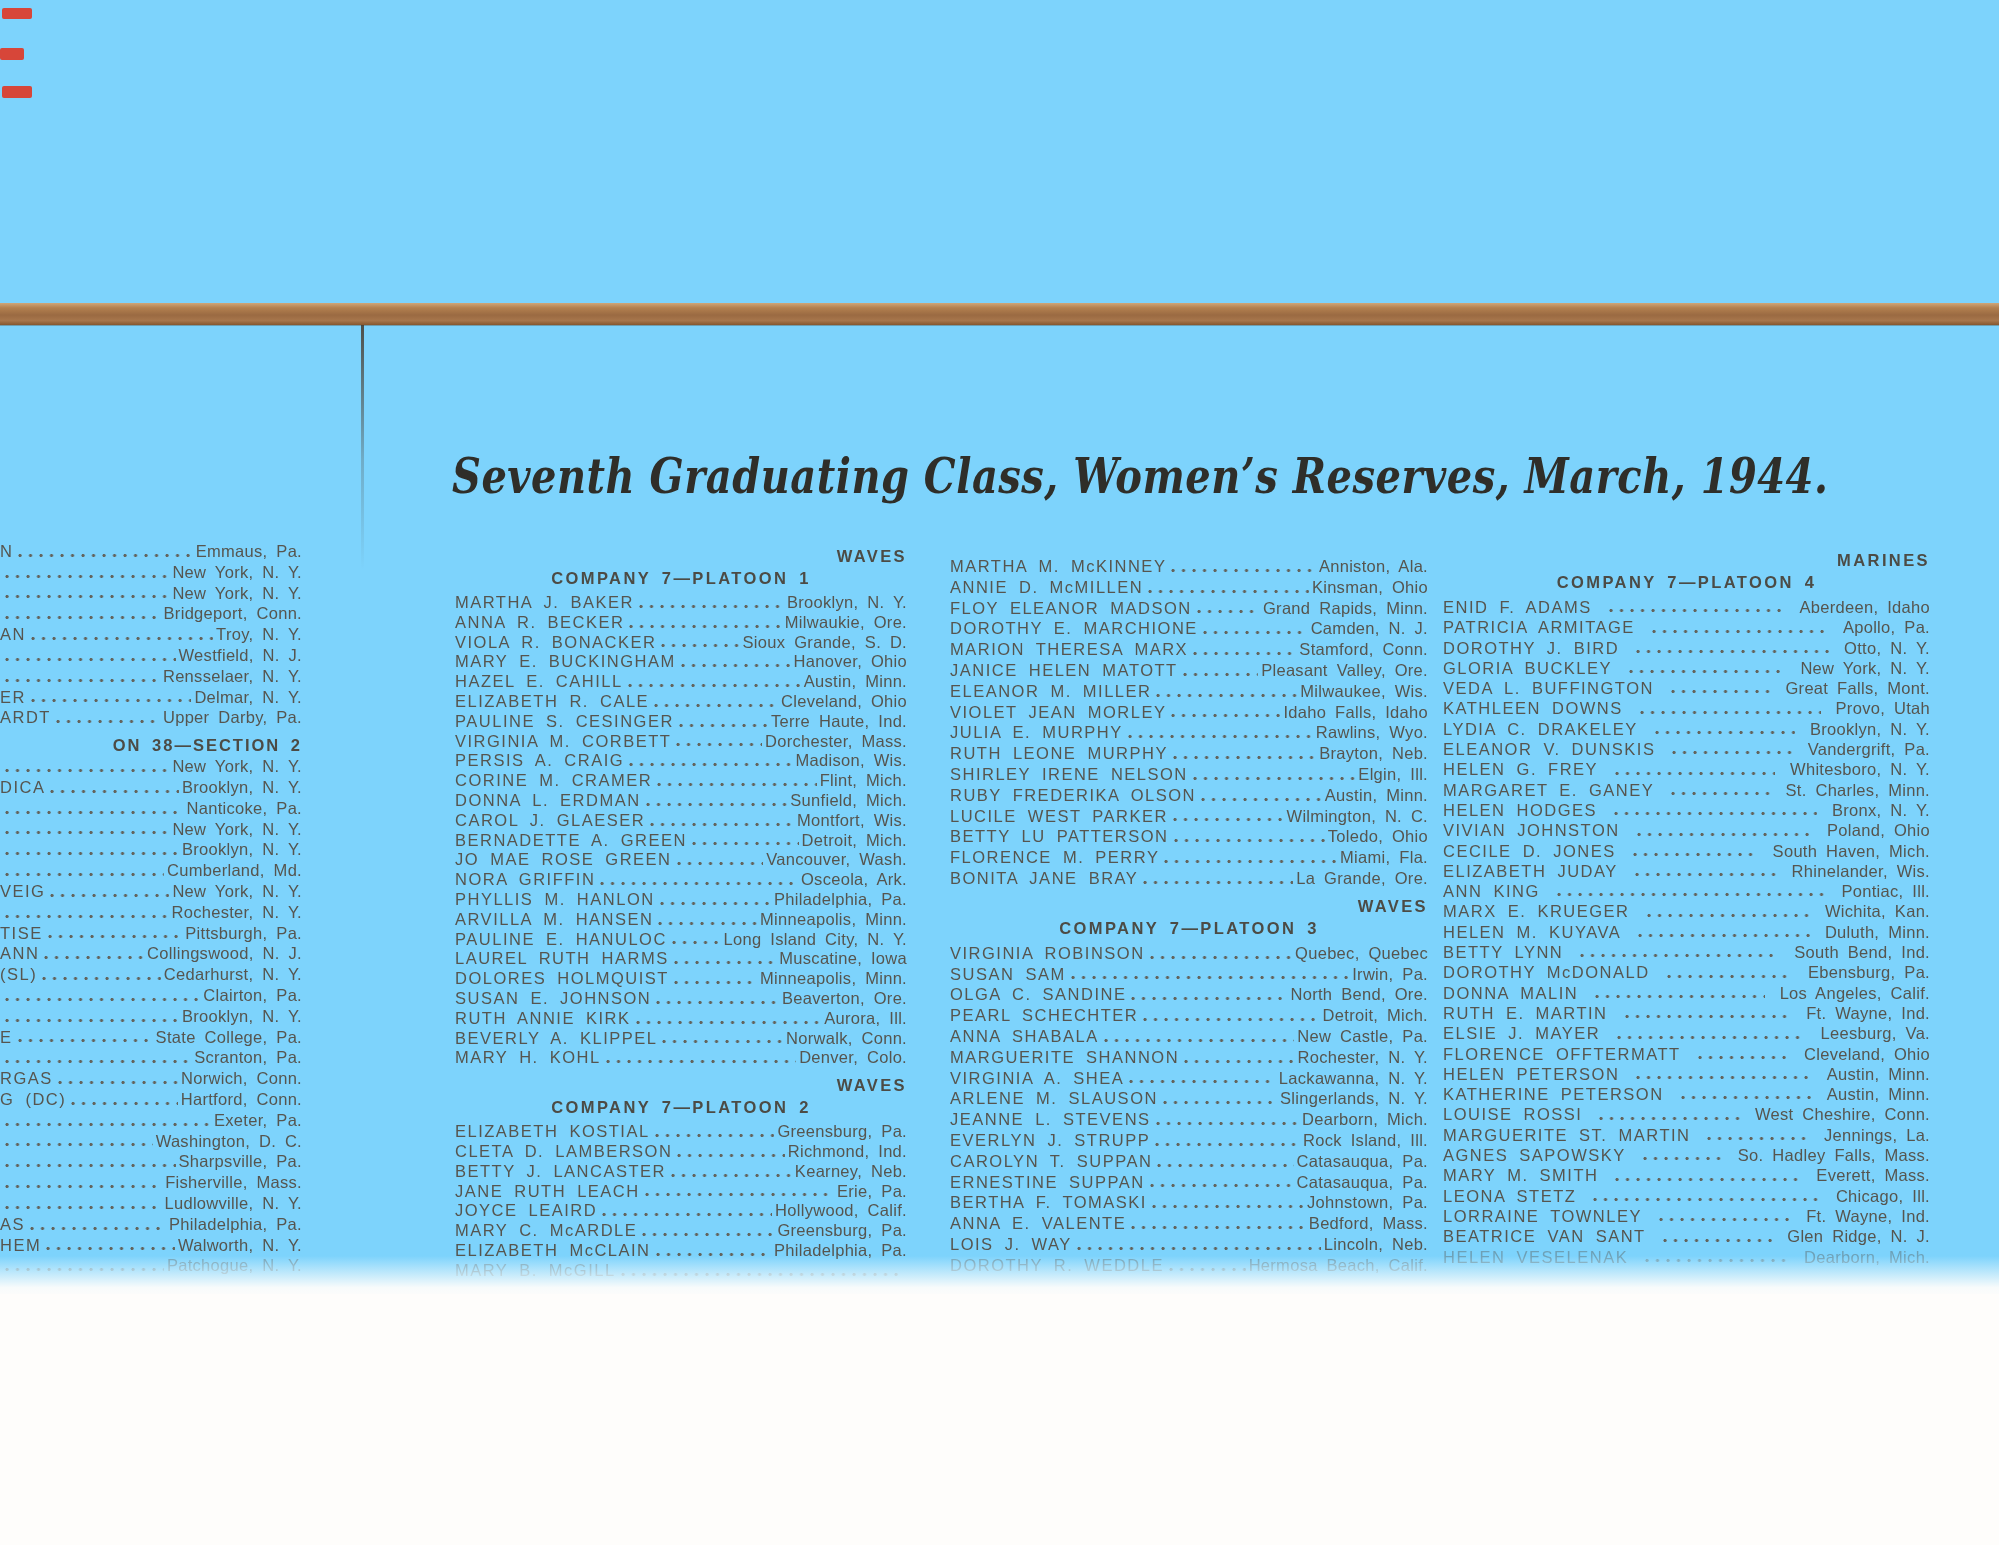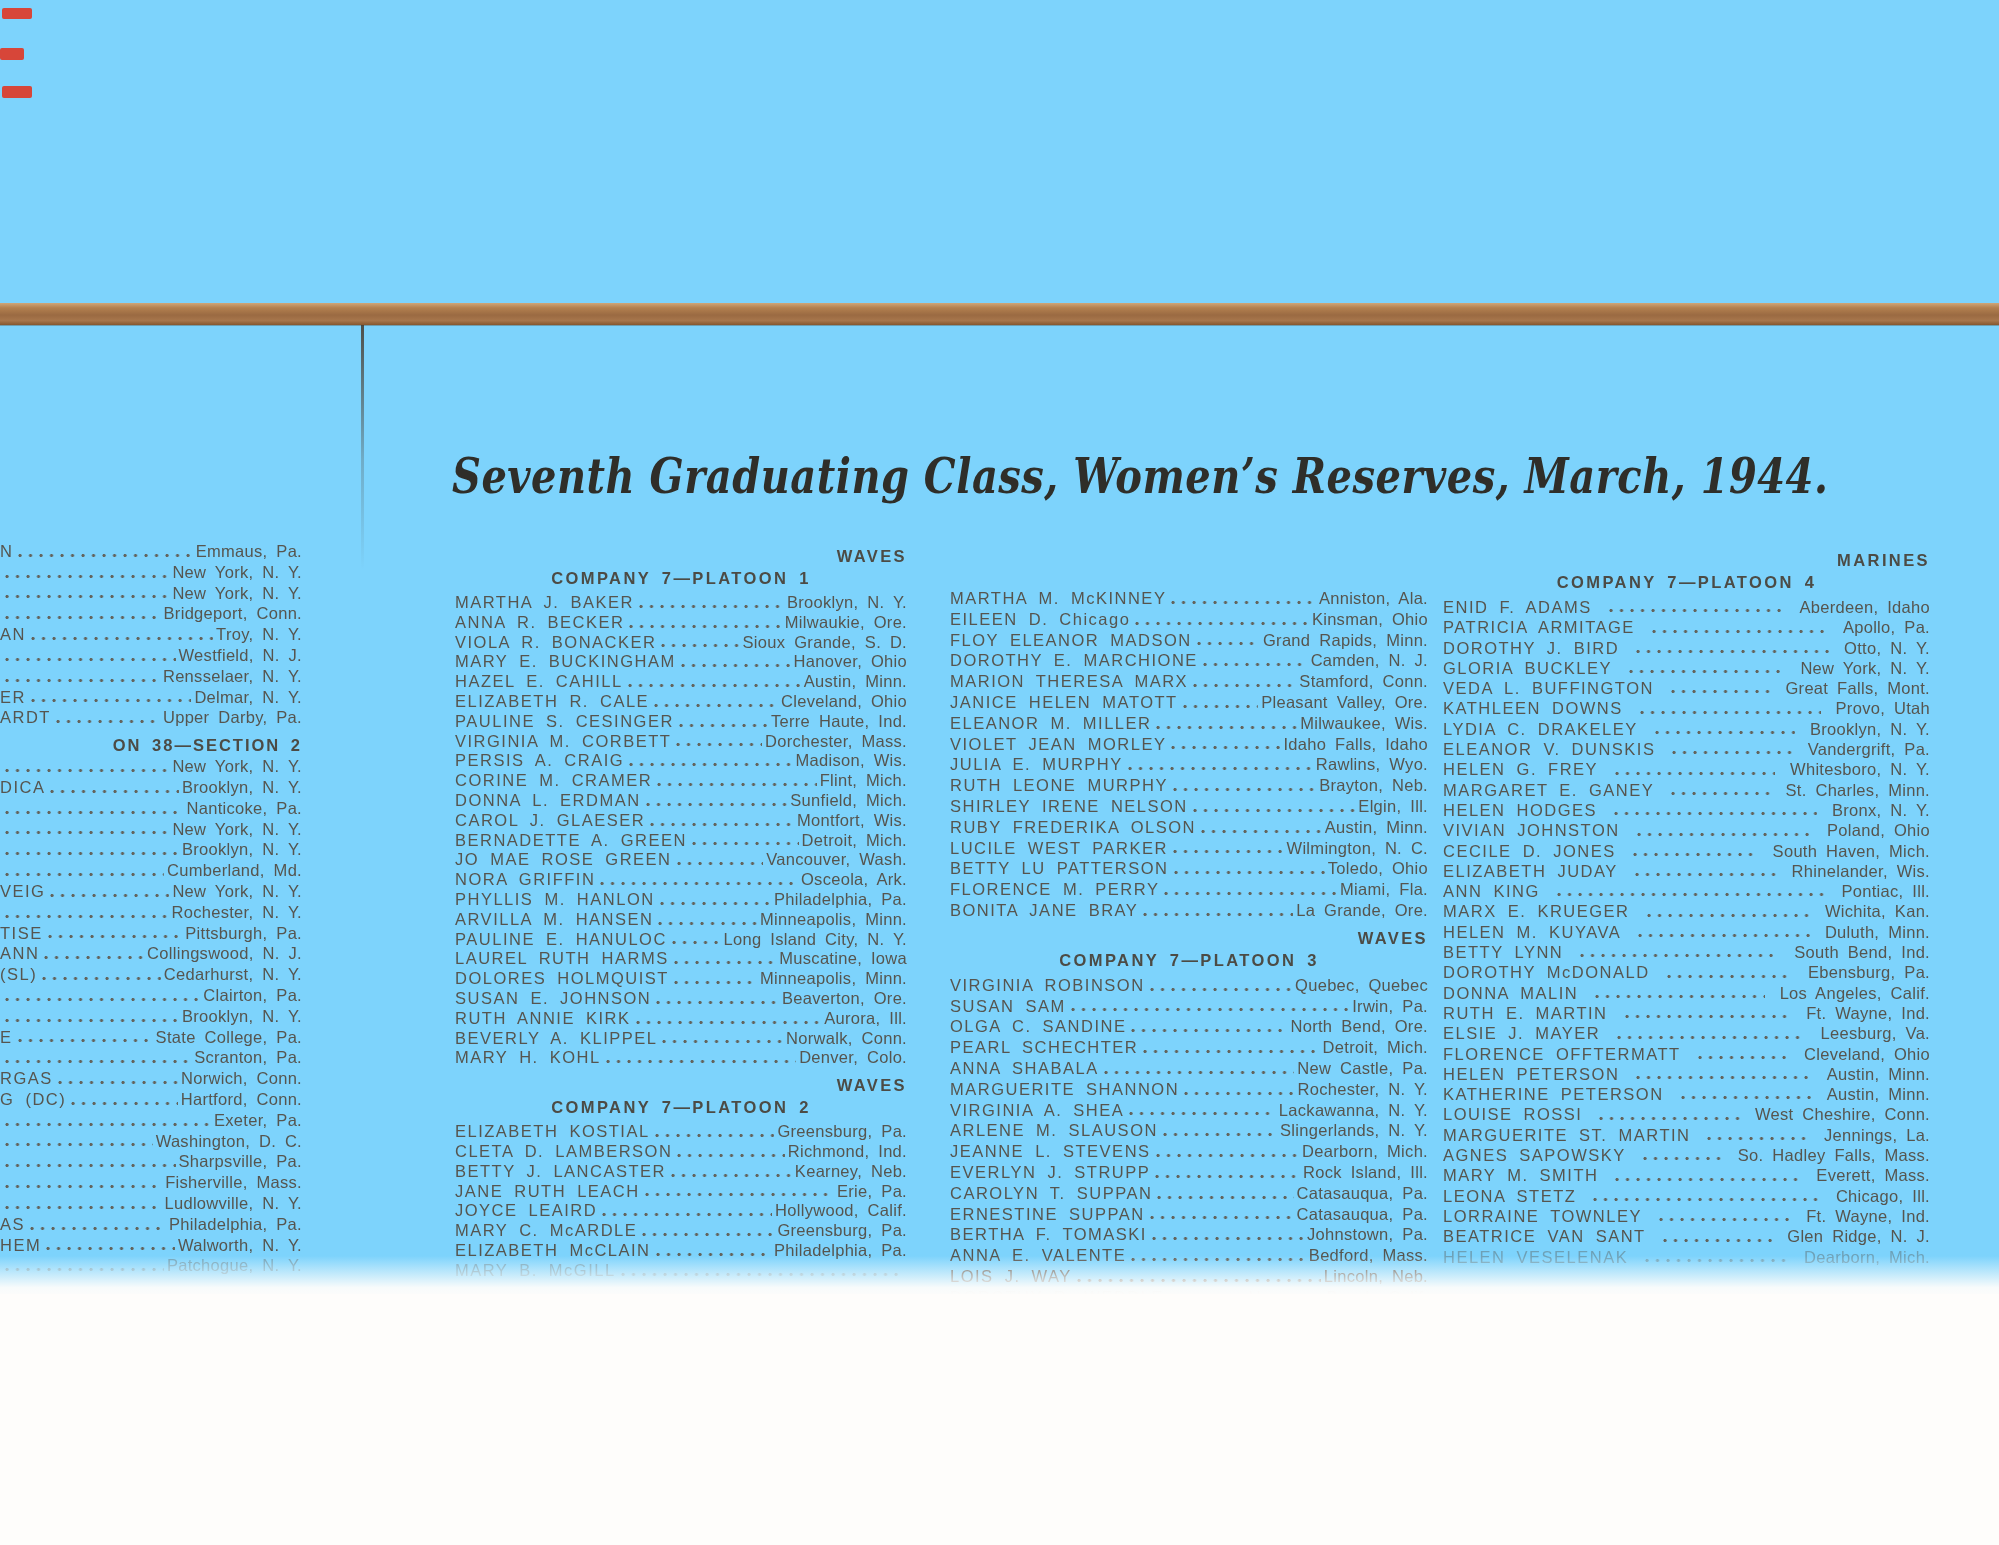--- a/index.html
+++ b/index.html
@@ -25,21 +25,21 @@
   }
   .title {
     position:absolute; left:452px; top:447px; margin:0; white-space:nowrap;
     font-family:"DejaVu Serif", serif; font-style:italic; font-weight:bold;
     font-size:40px; letter-spacing:.5px; color:#2f2e29;
     transform:scaleY(1.22); transform-origin:left top;
   }
   .col { position:absolute; }
   .col0 { left:0px;    top:541px; width:302px; }
   .col1 { left:455px;  top:545px; width:452px; }
-  .col2 { left:950px;  top:588px; width:478px; }
+  .col2 { left:950px;  top:556px; width:478px; }
   .col3 { left:1443px; top:549px; width:487px; }
   .row { display:flex; align-items:baseline; font-size:16.5px; }
   .col0 .row { line-height:20.8px; }
   .col1 .row { line-height:19.8px; }
   .col2 .row { line-height:20.8px; }
   .col3 .row { line-height:20.3px;gap:12px; }
   .name  { white-space:nowrap; letter-spacing:1.5px; word-spacing:5px; color:#56554f; }
   .place { white-space:nowrap; letter-spacing:.3px;  word-spacing:4px; color:#56554f; }
   .leader {
     flex:1 1 auto; min-width:12px; align-self:flex-end; height:5px; margin:0 3px 4px 5px;
@@ -413,21 +413,21 @@
         <span class="place"></span>
       </div>
     </section>
   <section class="col col2">
       <div class="row">
         <span class="name">MARTHA M. McKINNEY</span>
         <span class="leader"></span>
         <span class="place">Anniston, Ala.</span>
       </div>
       <div class="row">
-        <span class="name">EILEEN D. Chicago</span>
+        <span class="name">ANNIE D. McMILLEN</span>
         <span class="leader"></span>
         <span class="place">Kinsman, Ohio</span>
       </div>
       <div class="row">
         <span class="name">FLOY ELEANOR MADSON</span>
         <span class="leader"></span>
         <span class="place">Grand Rapids, Minn.</span>
       </div>
       <div class="row">
         <span class="name">DOROTHY E. MARCHIONE</span>

